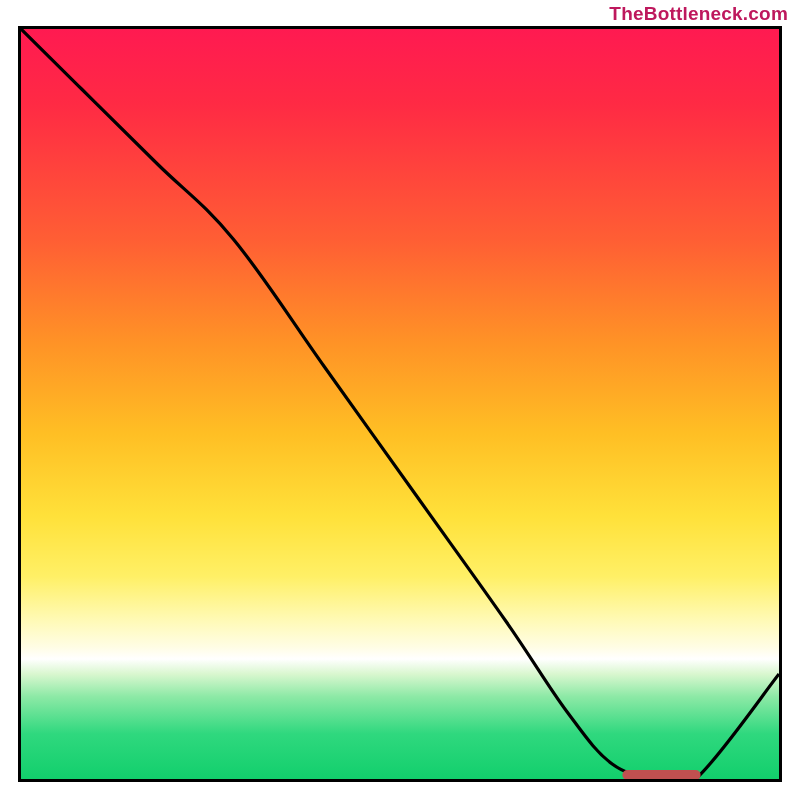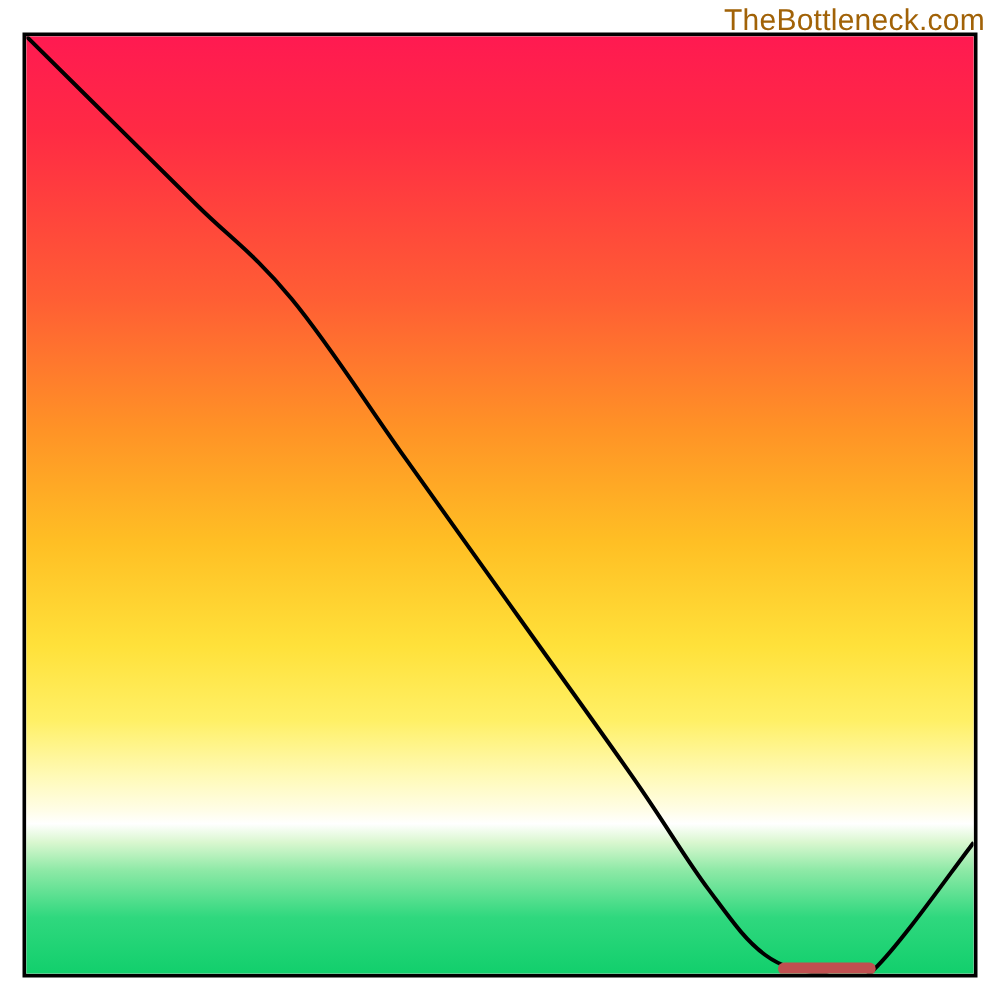--- a/index.html
+++ b/index.html
@@ -13,23 +13,23 @@
   .wrap {
     position: relative;
     width: 800px;
     height: 800px;
   }
   .attribution {
     position: absolute;
     top: 3px;
     right: 12px;
     font-family: Arial, Helvetica, sans-serif;
-    font-size: 24px;
-    font-weight: normal;
-    color: #a16207;
+    font-size: 19px;
+    font-weight: bold;
+    color: #be185d;
     letter-spacing: 0.2px;
   }
   .plot-frame {
     position: absolute;
     left: 18px;
     top: 26px;
     width: 764px;
     height: 756px;
     border: 3px solid #000;
     box-sizing: border-box;

